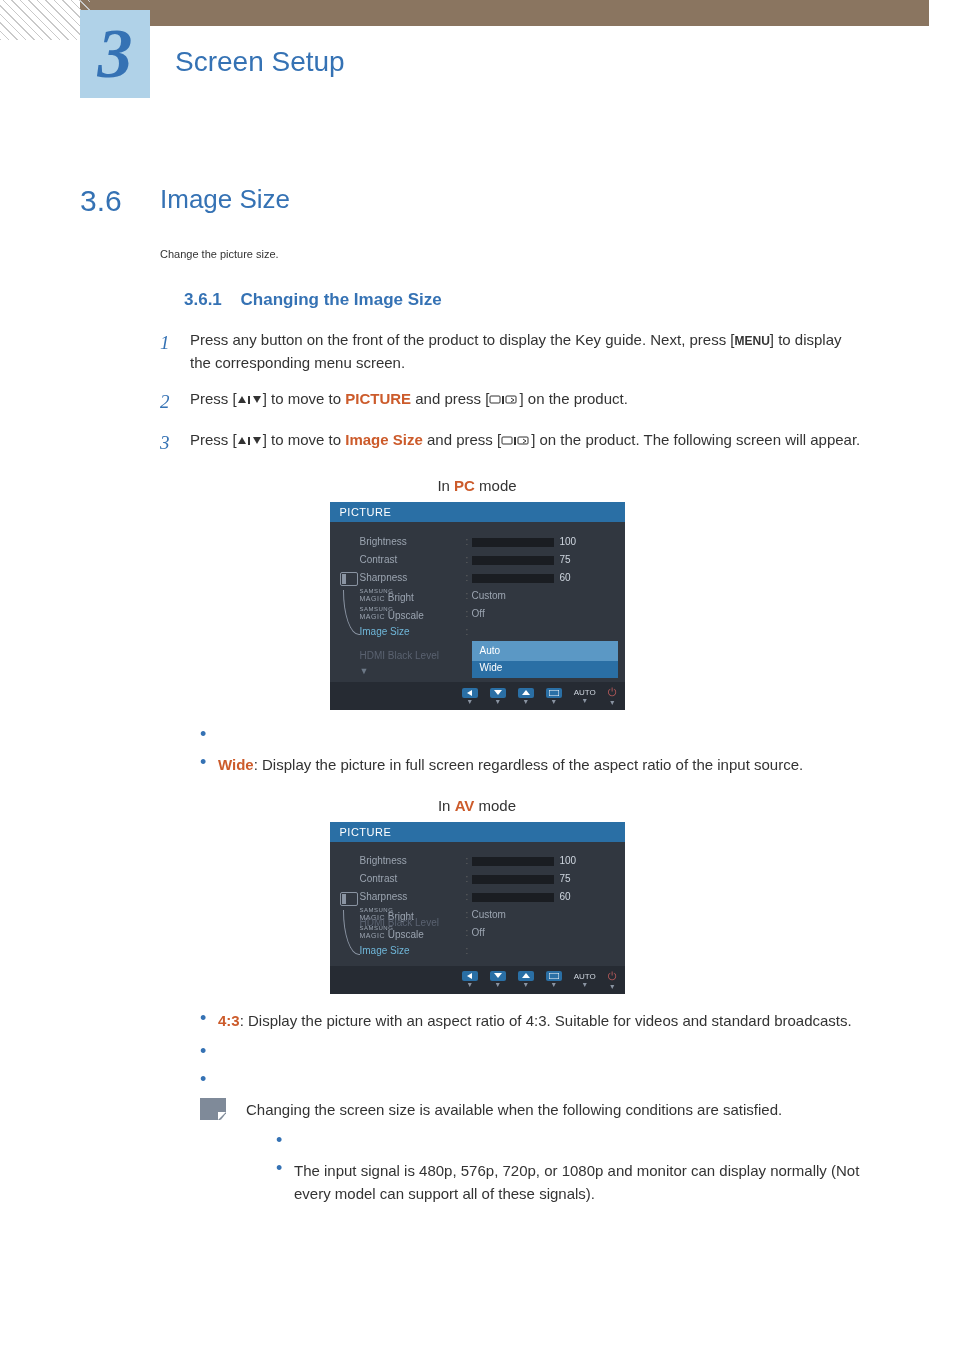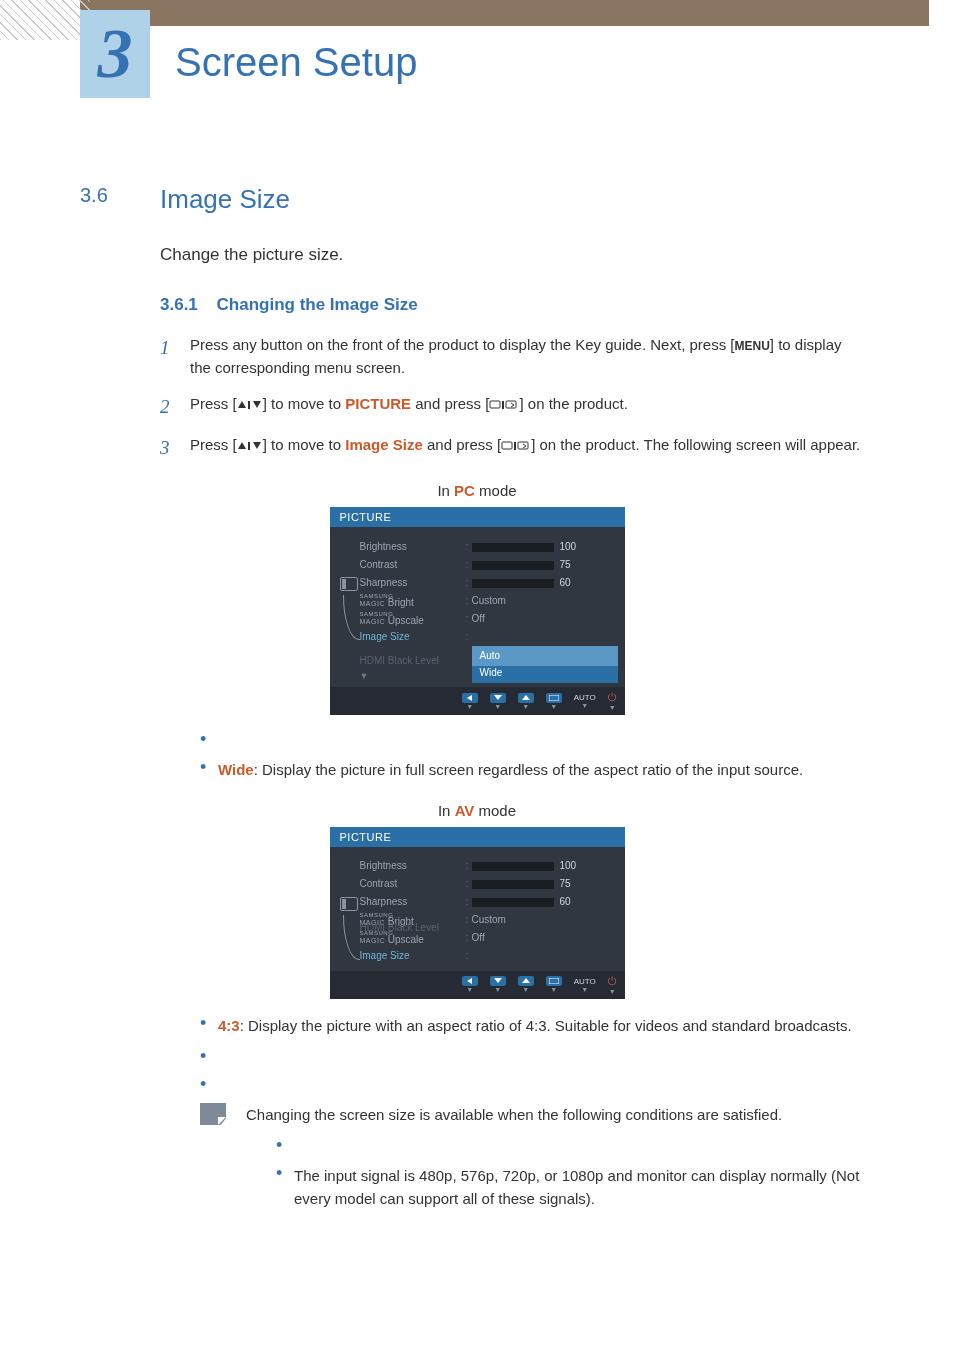--- a/index.html
+++ b/index.html
@@ -37,35 +37,35 @@
     font-style: italic;
     display: flex;
     align-items: center;
     justify-content: center;
     margin-right: 25px;
     font-family: "Times New Roman", serif;
     position: relative;
     top: -26px;
   }
   .chapter-title {
-    font-size: 40px;
+    font-size: 28px;
     color: #3572b4;
     font-weight: normal;
     position: relative;
     top: -18px;
   }
   .section-row {
     display:flex;
     margin: 0 0 30px 80px;
   }
-  .sec-num { color:#3572b4; font-size:20px; width:80px; }
+  .sec-num { color:#3572b4; font-size:30px; width:80px; }
   .sec-title { color:#3572b4; font-size:26px; }
-  .intro { margin: 0 0 30px 160px; font-size:17px; color:#333; }
+  .intro { margin: 0 0 30px 160px; font-size:11px; color:#333; }
   .h3-row { margin: 0 0 18px 160px; color:#3572b4; font-size:17px; font-weight:bold; }
-  .h3-num { margin-right: 14px; }
+  .h3-num { margin-right: 14px; margin-left: 24px; }
   .steps { margin: 0 90px 0 160px; }
   .step { display:flex; margin-bottom: 12px; font-size:15px; line-height: 1.55; }
   .step-num { color:#3572b4; font-style:italic; font-family:"Times New Roman",serif; font-size:19px; width:30px; flex-shrink:0; }
   .step-text { flex: 1; }
   .hl { color:#cc5b2b; font-weight:bold; }
   .menu-kw { font-family: Arial; font-weight: bold; font-size: 12px; }
   .nav-glyph svg { vertical-align: -1px; }
   .mode-caption { text-align:center; font-size:15px; margin: 20px 10px 8px; }
   .mode-caption .hl { font-weight:bold; }
   .osd {

